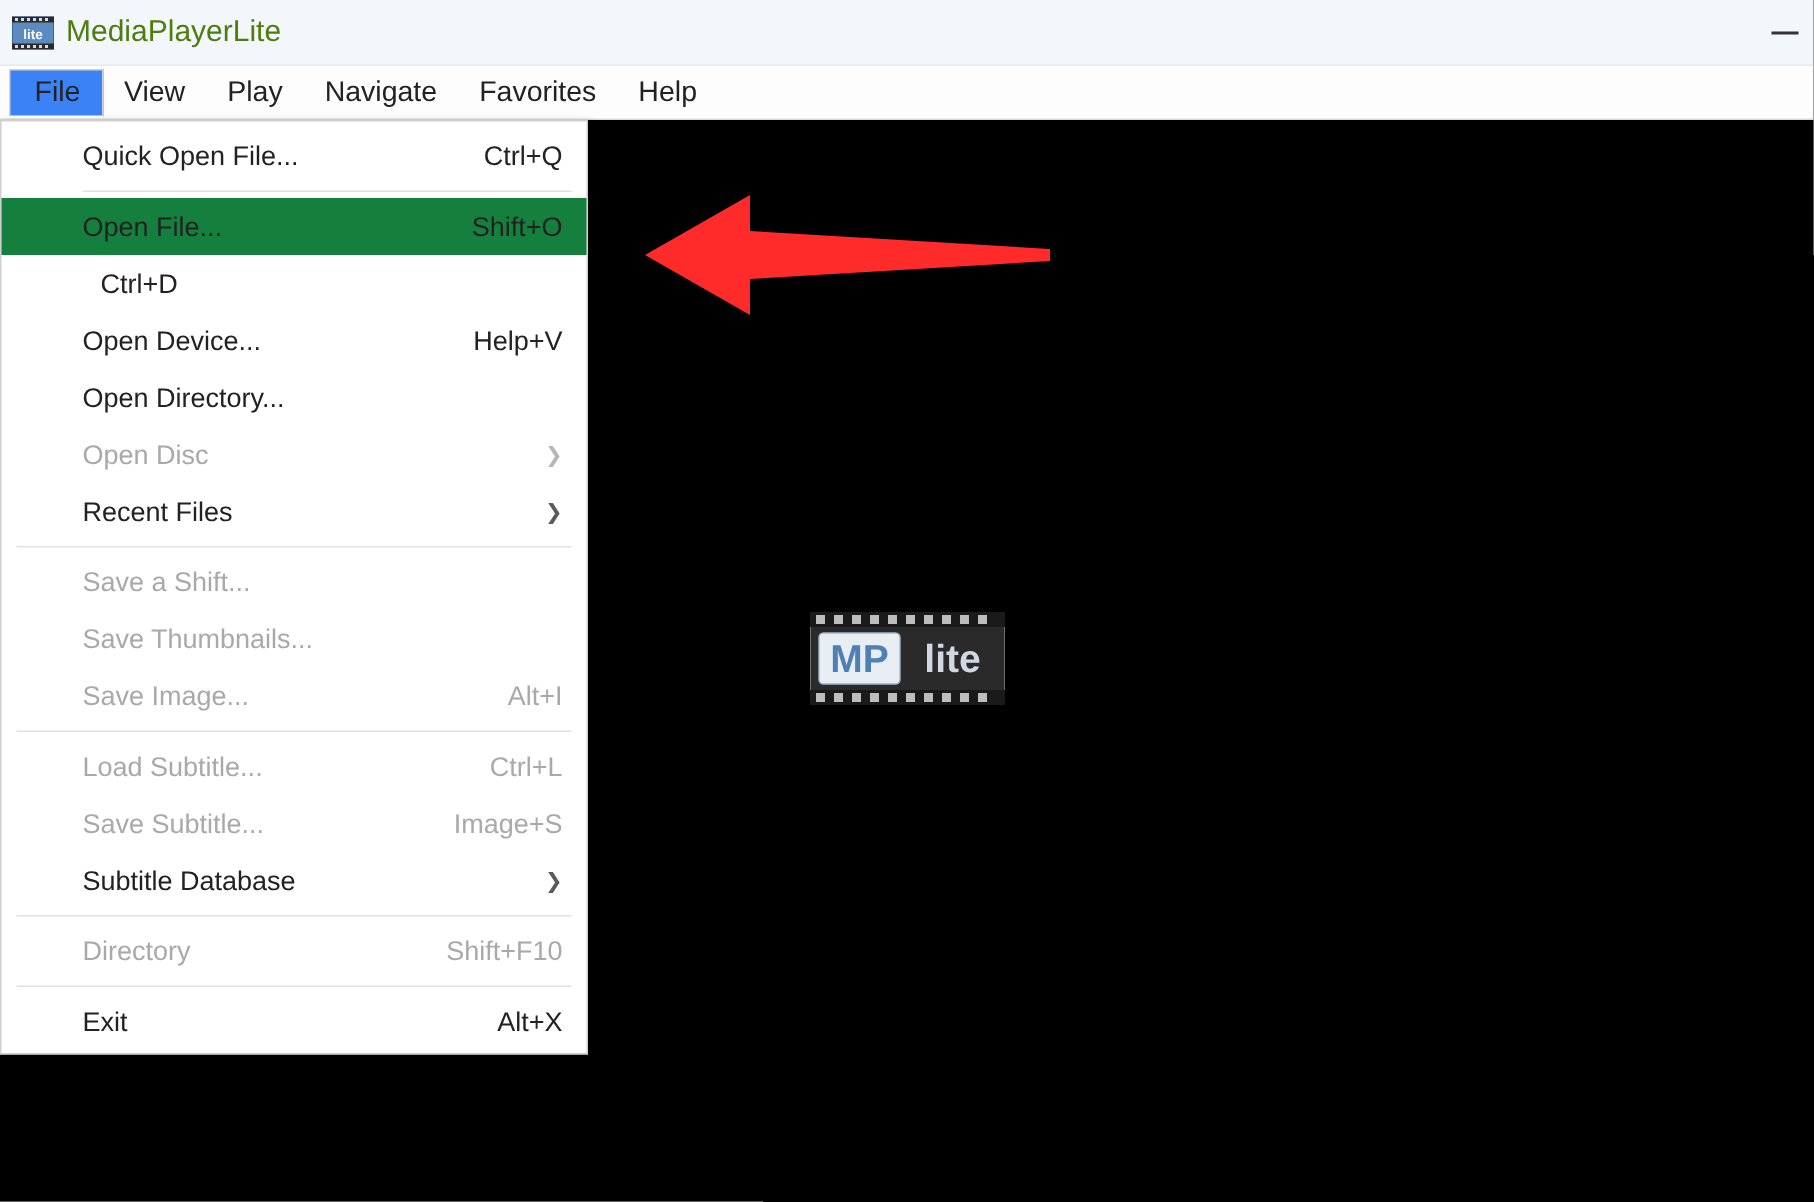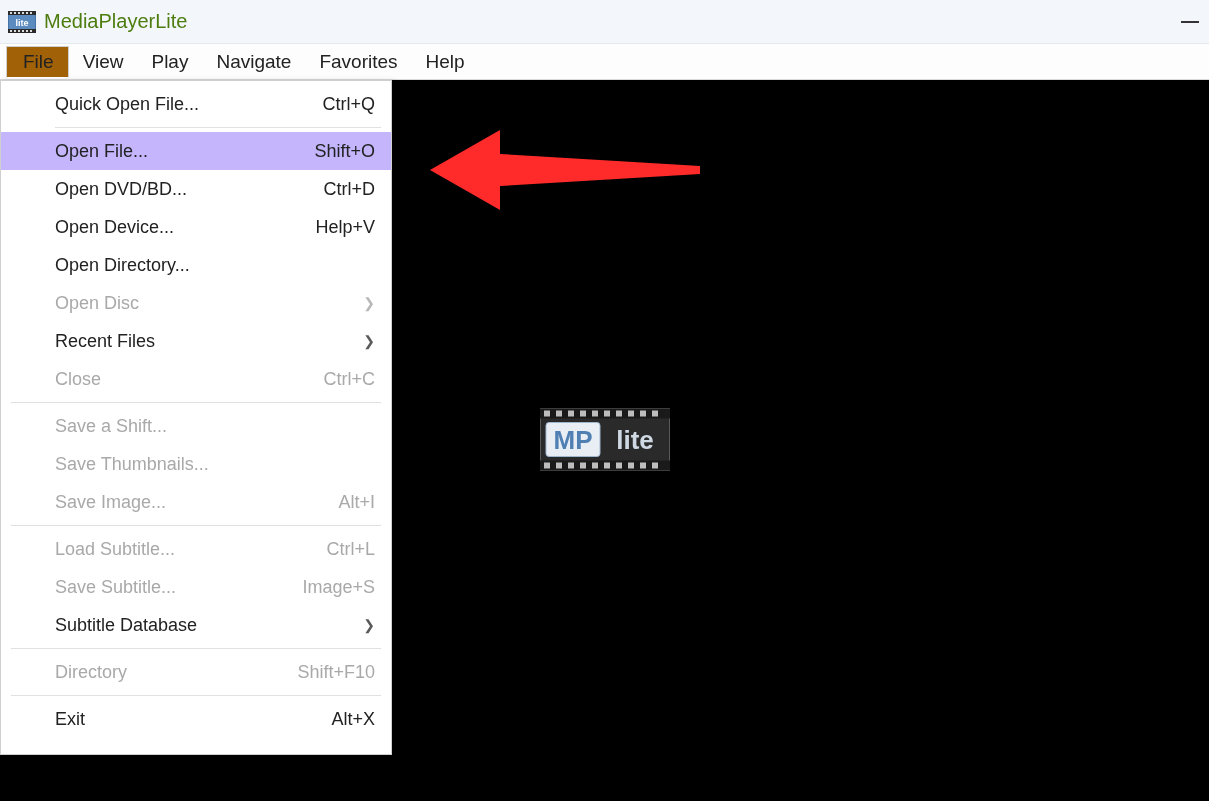--- a/index.html
+++ b/index.html
@@ -34,47 +34,47 @@
     height: 36px;
     background: #fdfdfd;
     display: flex;
     align-items: center;
     padding: 0 6px;
     font-size: 19px;
     color: #222;
     border-bottom: 1px solid #d9d9d9;
   }
   .menubar .menu-item { padding: 4px 14px; cursor: default; }
-  .menubar .menu-item.active { background: #a16207; border: 1px solid #d0d0d0; border-bottom: 1px solid #fff; position: relative; z-index: 3; padding-left: 16px; }
+  .menubar .menu-item.active { background: #3b82f6; border: 1px solid #d0d0d0; border-bottom: 1px solid #fff; position: relative; z-index: 3; padding-left: 16px; }
   .content {
     position: relative;
     width: 100%;
     height: calc(801px - 44px - 36px);
     background: #000;
   }
   .dropdown {
     position: absolute;
     top: 0; left: 0;
     width: 392px;
     background: #ffffff;
     border: 1px solid #cfcfcf;
     box-shadow: 2px 2px 6px rgba(0,0,0,0.25);
-    padding: 4px 0 16px 0;
+    padding: 4px 0 2px 0;
     font-size: 18px;
     color: #222;
     z-index: 2;
   }
   .drop-row {
     display: flex;
     align-items: center;
     height: 38px;
     padding: 0 16px 0 54px;
     position: relative;
   }
-  .drop-row.hover { background: #c4b5fd; }
+  .drop-row.hover { background: #15803d; }
   .drop-row.disabled { color: #a9a9a9; }
   .drop-label { flex: 1; }
   .drop-shortcut { margin-left: 12px; white-space: nowrap; }
   .drop-arrow {
     position: absolute; right: 16px; top: 50%; transform: translateY(-50%);
     font-size: 14px; color: #5a5a5a;
   }
   .drop-row.disabled .drop-arrow { color: #b8b8b8; }
   .drop-sep {
     height: 1px; background: #e1e1e1;
@@ -140,41 +140,36 @@
       <div class="drop-row">
         <span class="drop-label">Quick Open File...</span>
         <span class="drop-shortcut">Ctrl+Q</span>
       </div>
       <div class="drop-sep narrow"></div>
       <div class="drop-row hover">
         <span class="drop-label">Open File...</span>
         <span class="drop-shortcut">Shift+O</span>
       </div>
       <div class="drop-row">
-        <span class="drop-label">Open DVD/BD...</span>
         <span class="drop-shortcut">Ctrl+D</span>
       </div>
       <div class="drop-row">
         <span class="drop-label">Open Device...</span>
         <span class="drop-shortcut">Help+V</span>
       </div>
       <div class="drop-row">
         <span class="drop-label">Open Directory...</span>
       </div>
       <div class="drop-row disabled">
         <span class="drop-label">Open Disc</span>
         <span class="drop-arrow">❯</span>
       </div>
       <div class="drop-row">
         <span class="drop-label">Recent Files</span>
         <span class="drop-arrow">❯</span>
-      </div>
-      <div class="drop-row disabled">
-        <span class="drop-label">Close</span>
-        <span class="drop-shortcut">Ctrl+C</span>
       </div>
       <div class="drop-sep"></div>
       <div class="drop-row disabled">
         <span class="drop-label">Save a Shift...</span>
       </div>
       <div class="drop-row disabled">
         <span class="drop-label">Save Thumbnails...</span>
       </div>
       <div class="drop-row disabled">
         <span class="drop-label">Save Image...</span>

